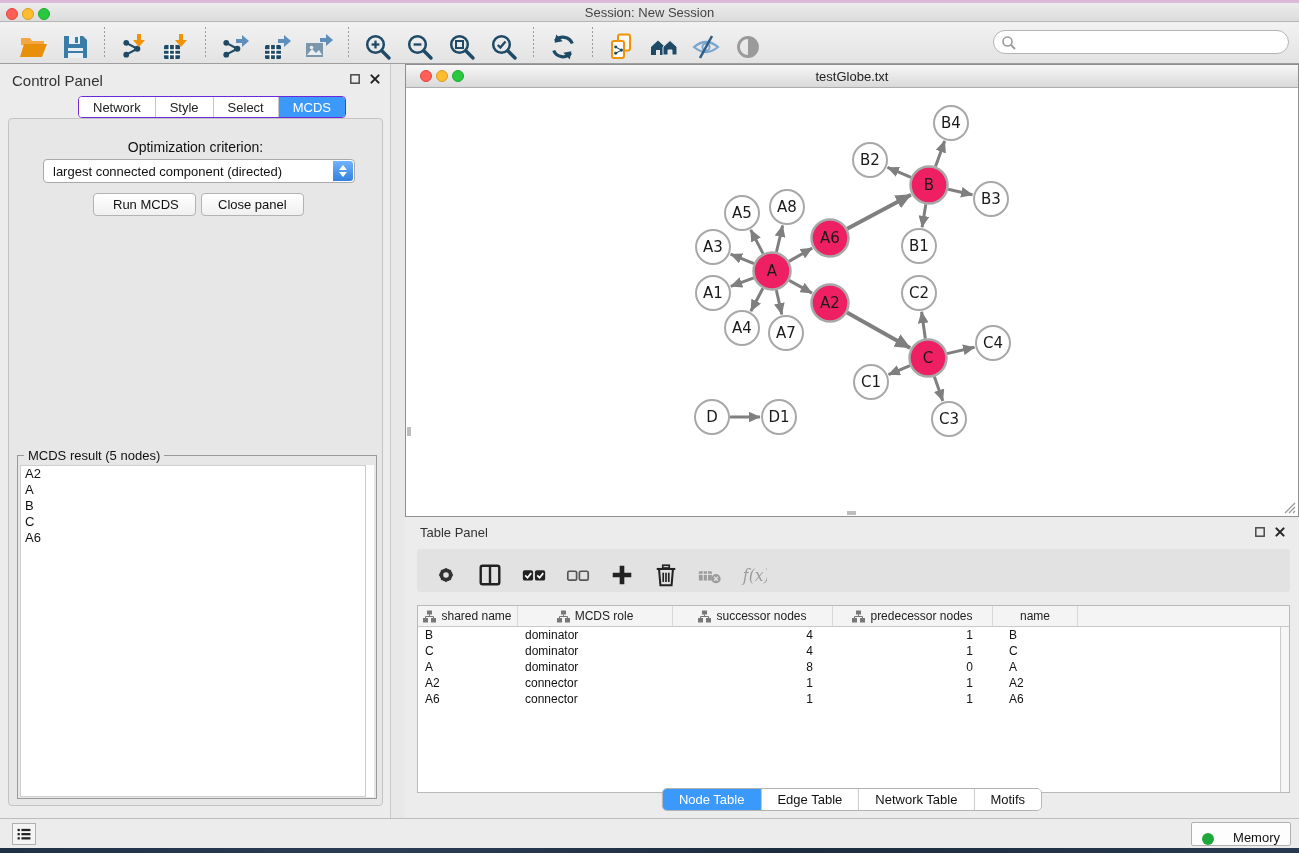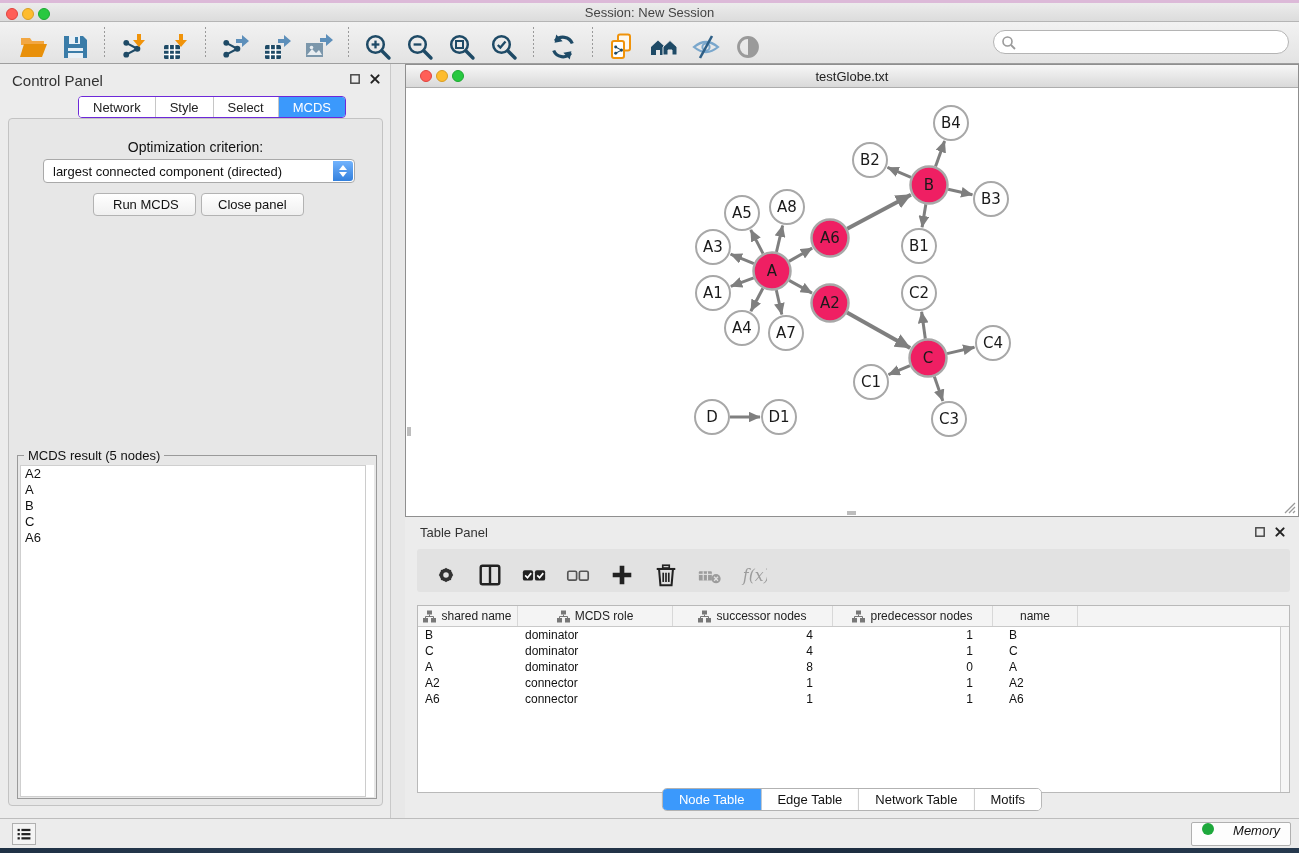--- a/index.html
+++ b/index.html
@@ -111,22 +111,22 @@
     color:#111; background:#fff; border-right:1px solid #c6c6c6; }
   .t-tab:last-child { border-right:none; }
   .t-tab.active { background:#3b99fc; color:#fff; }
 
   
   #statusbar { position:absolute; left:0; top:818px; width:1299px; height:30px;
     background:#ececec; border-top:1px solid #bdbdbd; }
   #status-list-btn { position:absolute; left:12px; top:4px; width:24px; height:22px;
     background:#f4f4f4; border:1px solid #b0b0b0; display:flex; align-items:center; justify-content:center; }
   #memory-btn { position:absolute; right:8px; top:3px; height:24px; background:#fdfdfd;
-    border:1px solid #b0b0b0; border-radius:2px; display:flex; align-items:flex-start; gap:19px;
-    padding:0 10px; font-size:13px; color:#111;font-style:italic; }
+    border:1px solid #b0b0b0; border-radius:2px; display:flex; align-items:flex-end; gap:19px;
+    padding:0 10px; font-size:13px; color:#111; }
   #memory-dot { width:12px; height:12px; border-radius:50%; background:#1ea83c; }
   #desktop-strip { position:absolute; left:0; top:848px; width:1299px; height:5px;
     background:linear-gradient(90deg,#1f3145,#2a3d53 30%,#1c2c3f 60%,#26394e); }
 </style>
 </head>
 <body>
 
 <div id="menustrip"></div>
 
 <div id="titlebar">

